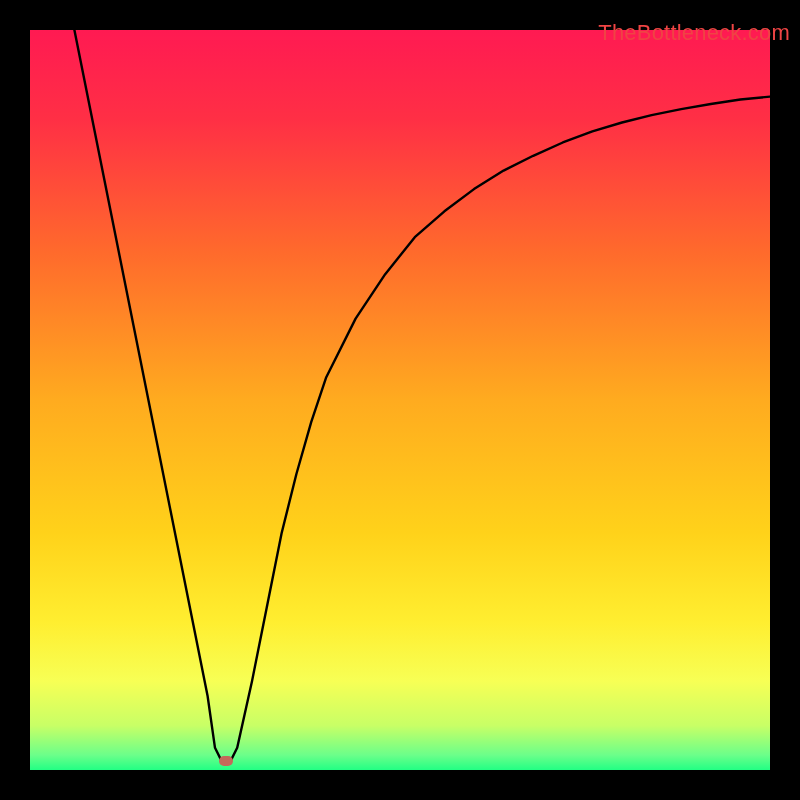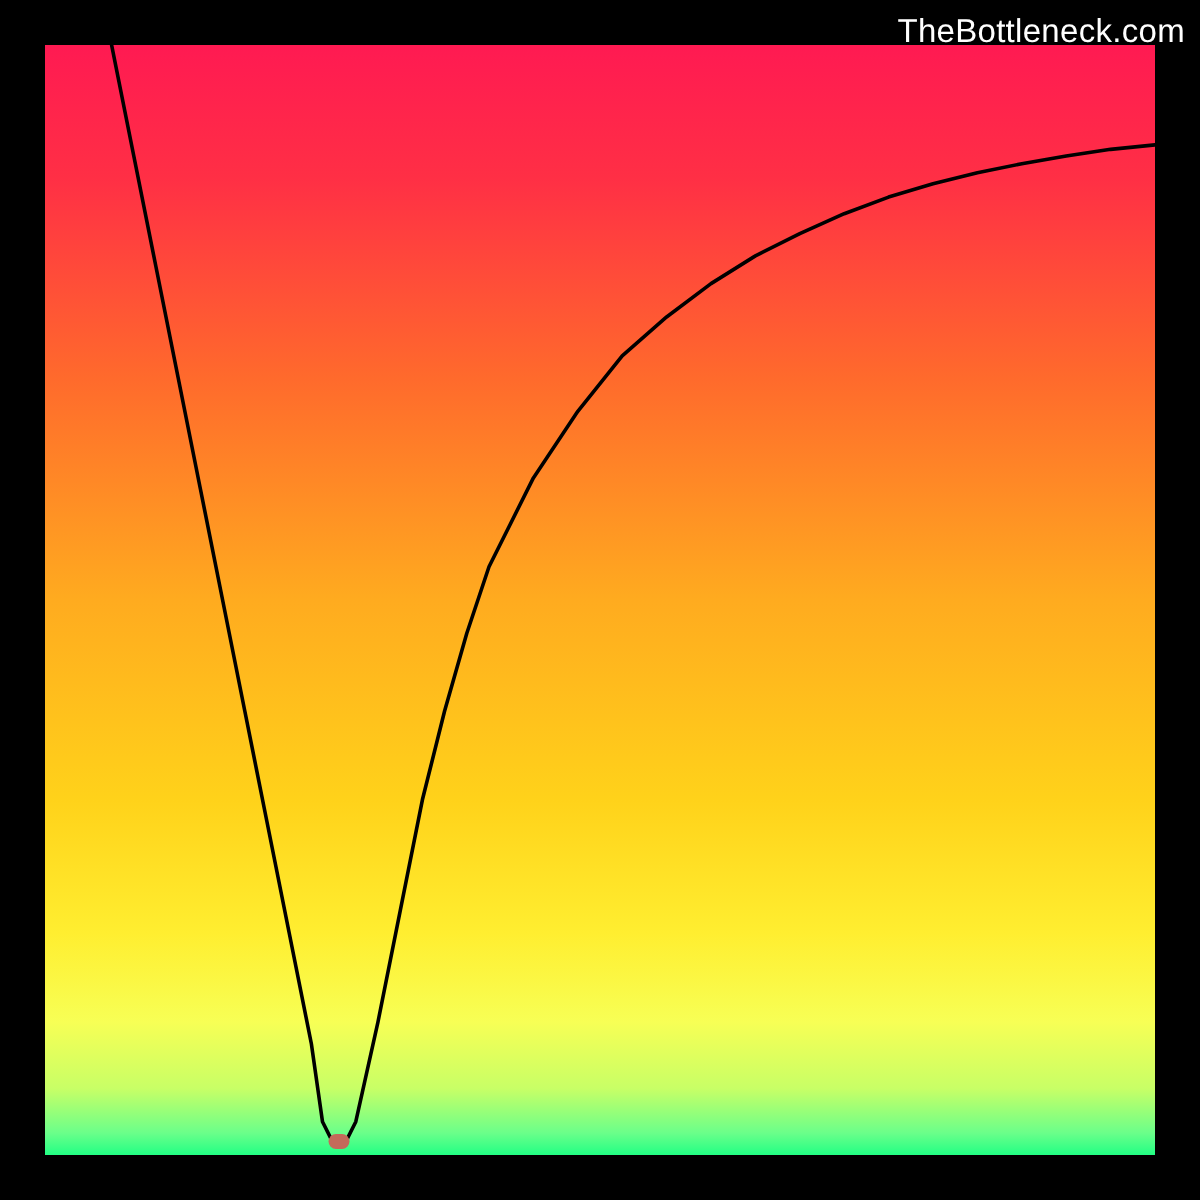--- a/index.html
+++ b/index.html
@@ -11,23 +11,23 @@
     font-family: Arial, Helvetica, sans-serif;
   }
   .frame {
     position: relative;
     width: 800px;
     height: 800px;
     background: #000;
   }
   .watermark {
     position: absolute;
-    top: 8px;
+    top: 20px;
     right: 10px;
-    color: #ffffff;
+    color: #ef4444;
     font-size: 22px;
     font-weight: 400;
     letter-spacing: 0.2px;
     z-index: 5;
   }
   .plot {
     position: absolute;
     left: 30px;
     top: 30px;
     width: 740px;

